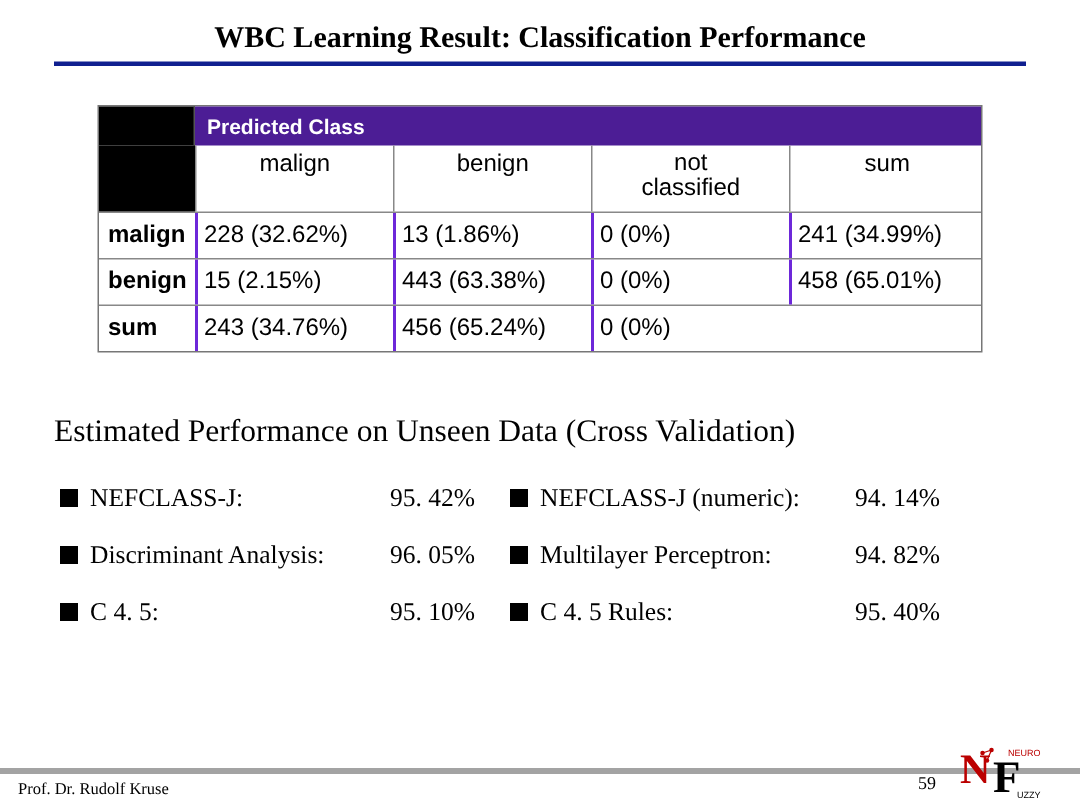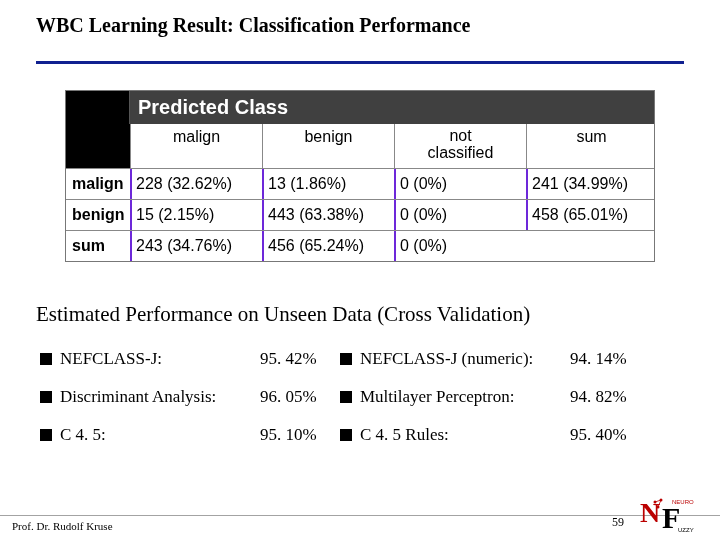--- a/index.html
+++ b/index.html
@@ -1,40 +1,40 @@
 <!DOCTYPE html>
 <html><head>
 <meta charset="utf-8">
 <style>
   * { box-sizing: border-box; margin: 0; padding: 0; }
   body { width: 720px; height: 540px; background: #fff; font-family: "Times New Roman", serif; position: relative; }
   .slide { padding: 14px 36px 0 36px; }
-  .title { text-align: left; font-weight: bold; font-size: 20px; color: #000; margin-bottom: 24px; }
+  .title { text-align: center; font-weight: bold; font-size: 20px; color: #000; margin-bottom: 4px; }
   .title-rule { border: none; border-top: 3px solid #102090; margin-bottom: 26px; }
 
   .tbl-wrap { margin: 0 auto 40px auto; width: 590px; border: 1px solid #777; }
   .ph-row { display: grid; grid-template-columns: 64px 1fr; }
   .ph-blank { background: #000; border-right: 1px solid #555; }
-  .ph-label { background: #404040; color: #fff; font-family: Arial, sans-serif; font-weight: bold; font-size: 20px; padding: 5px 8px; }
+  .ph-label { background: #4c1d95; color: #fff; font-family: Arial, sans-serif; font-weight: bold; font-size: 14px; padding: 5px 8px; }
   .cols-row { display: grid; grid-template-columns: 64px 132px 132px 132px 130px; font-family: Arial, sans-serif; font-size: 16px; }
   .cols-row .c0 { background: #000; }
   .colcell { padding: 4px 8px 6px 8px; text-align: center; border-left: 1px solid #888; line-height: 1.1; }
   .colcell.notclf { line-height: 1.05; }
   .data-row { display: grid; grid-template-columns: 64px 132px 132px 132px 130px; font-family: Arial, sans-serif; font-size: 16px; border-top: 1px solid #888; }
   .rh { font-weight: bold; padding: 6px 6px; }
   .dc { padding: 6px 4px; border-left: 2px solid #6d28d9; white-space: nowrap; text-align: left; }
 
   .subheading { font-size: 21px; margin-bottom: 22px; }
 
   .perf-grid { display: grid; grid-template-columns: 220px 80px 230px 72px; column-gap: 0; row-gap: 18px; font-size: 17px; padding: 0 4px; }
   .bitem { display: flex; align-items: center; gap: 8px; }
   .sq { width: 12px; height: 12px; background: #000; flex: 0 0 12px; }
   .pval { }
 
-  .footer { position: absolute; left: 0; right: 0; bottom: 8px; border-top: 1px solid #a3a3a3; padding: 4px 12px 0 12px; display: flex; align-items: center; justify-content: space-between; font-size: 11px; }
+  .footer { position: absolute; left: 0; right: 0; bottom: 8px; border-top: 4px solid #a3a3a3; padding: 4px 12px 0 12px; display: flex; align-items: center; justify-content: space-between; font-size: 11px; }
   .pagen { position: absolute; right: 96px; bottom: 10px; font-size: 12px; }
 
   .logo { position: absolute; right: 18px; bottom: 4px; width: 68px; height: 44px; }
   .logo svg { width: 100%; height: 100%; }
 </style>
 </head>
 <body>
 
 <div class="slide">
   <div class="title">WBC Learning Result: Classification Performance</div>

